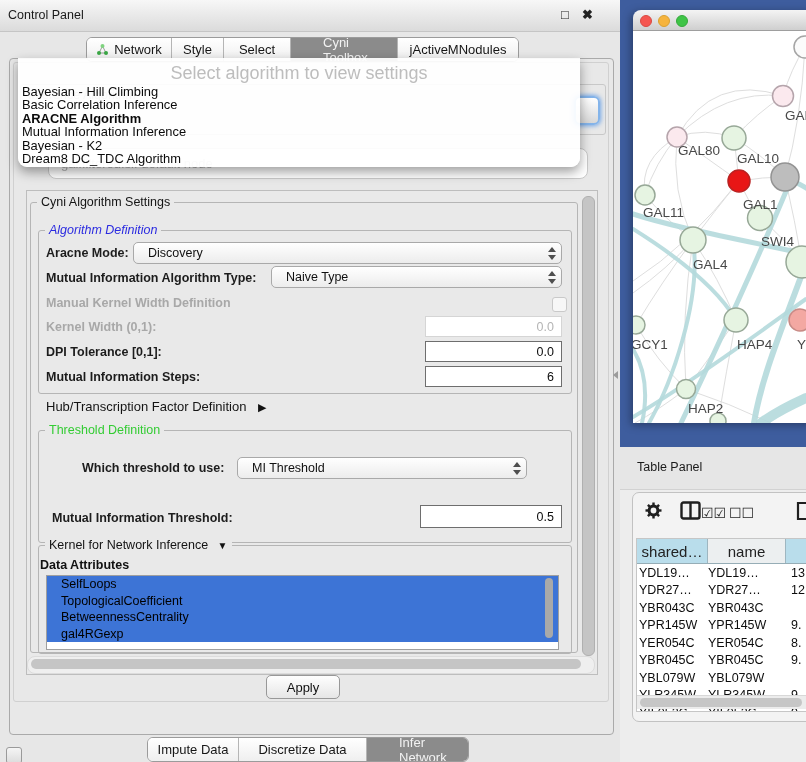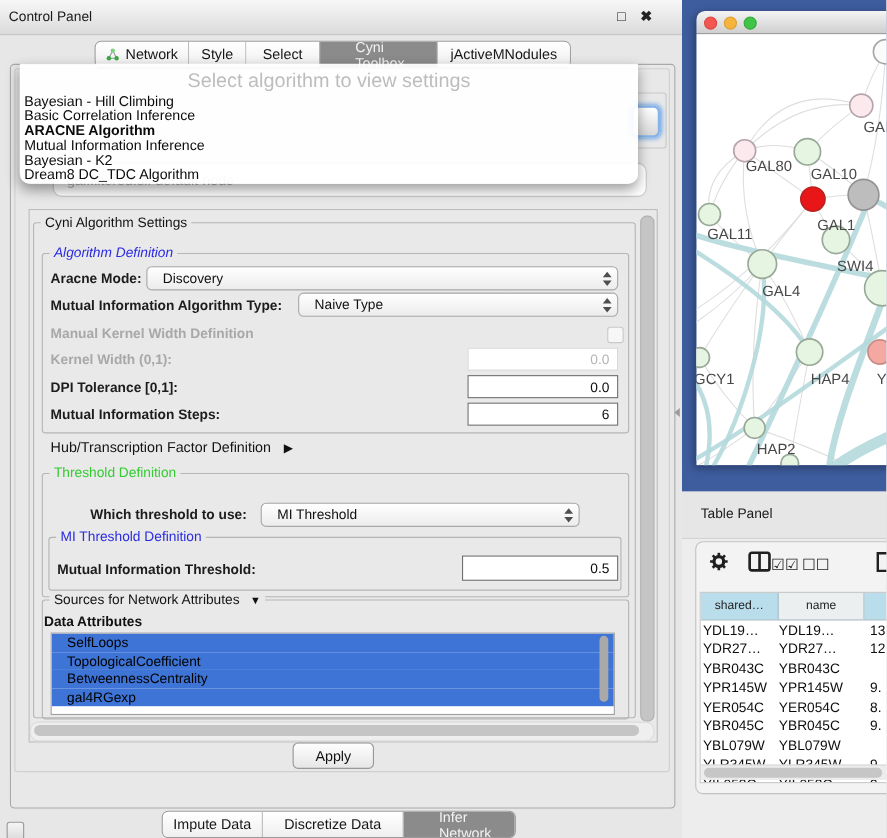--- a/index.html
+++ b/index.html
@@ -105,21 +105,21 @@
   .tp-header{left:620px;top:447px;width:186px;height:42px;background:#e6e6e6;border-bottom:1px solid #d2d2d2;}
   .tp-title{left:637px;top:460px;font-size:12.5px;color:#1a1a1a;}
   .table-card{left:632px;top:492px;width:182px;height:230px;background:#f3f3f3;border:1px solid #c2c2c2;
               border-radius:7px 0 0 7px;box-sizing:border-box;}
   .tb-toolbar{position:absolute;left:0;top:0;width:100%;height:45px;}
   .tb-ic{position:absolute;color:#1f1f1f;}
   .checks{font-size:14px;letter-spacing:0px;}
   .tbl{position:absolute;left:3px;top:45px;width:178px;height:172px;background:#fff;border:1px solid #c6c6c6;
        overflow:hidden;box-sizing:content-box;}
   .thead{display:flex;height:24px;border-bottom:1px solid #96adb6;}
-  .th{display:flex;align-items:center;justify-content:center;font-size:11px;color:#222;box-sizing:border-box;
+  .th{display:flex;align-items:center;justify-content:center;font-size:15px;color:#222;box-sizing:border-box;
       border-right:1px solid #9eb6c0;}
   .th.c0{width:71px;background:#b9ddeb;}
   .th.c1{width:78px;background:#eceff0;}
   .th.c2{flex:1;background:#b9ddeb;border-right:none;}
   .tr{display:flex;height:17.5px;align-items:center;}
   .td{font-size:12.5px;color:#0d0d0d;white-space:nowrap;overflow:hidden;box-sizing:border-box;}
   .td.c0{width:71px;padding-left:2px;}
   .td.c1{width:78px;padding-left:0px;}
   .td.c2{flex:1;padding-left:5px;}
   .tbl-hscroll{position:absolute;left:0px;bottom:2px;width:176px;height:13px;background:#ececec;
@@ -234,29 +234,26 @@
   </div>
   <div class="lbl" style="left:82px;top:461px;" data-name="which-threshold-label">Which threshold to use:</div>
   <div class="combo" style="left:237px;top:457px;width:290px;" data-name="which-threshold-combo">
     <span>MI Threshold</span>
     <span class="stepper" data-name="stepper-icon">
         <span class="tri-up"></span>
         <span class="tri-dn"></span>
       </span>
   </div>
 
-  <div class="gb" style="left:44px;top:488px;width:519px;height:47px;" data-name="mi-threshold-group">
-    <span class="t blue" data-name="mi-threshold-group-title">MI Threshold Definition</span>
-  </div>
   <div class="lbl" style="left:52px;top:511px;" data-name="mi-threshold-label">Mutual Information Threshold:</div>
   <div class="field" style="left:420px;top:505px;width:142px;height:23px;" data-name="mi-threshold-field">0.5</div>
 
   <div class="gb" style="left:38px;top:545px;width:532px;height:107px;" data-name="sources-group">
     <span class="t black" data-name="sources-group-title">
-      <span>Sources for Network Attributes</span>
+      <span>Kernel for Network Inference</span>
       <span class="tri-icon" style="margin-left:6px;font-size:10px;" data-name="expand-down-icon">▼</span>
     </span>
   </div>
   <div class="attr-label" style="left:40px;top:558px;" data-name="data-attributes-label">Data Attributes</div>
   <div class="attr-list" data-name="data-attributes-list">
       <div class="attr-item" data-name="data-attribute-item">SelfLoops</div>
       <div class="attr-item" data-name="data-attribute-item">TopologicalCoefficient</div>
       <div class="attr-item" data-name="data-attribute-item">BetweennessCentrality</div>
       <div class="attr-item" data-name="data-attribute-item">gal4RGexp</div>
     </div>

